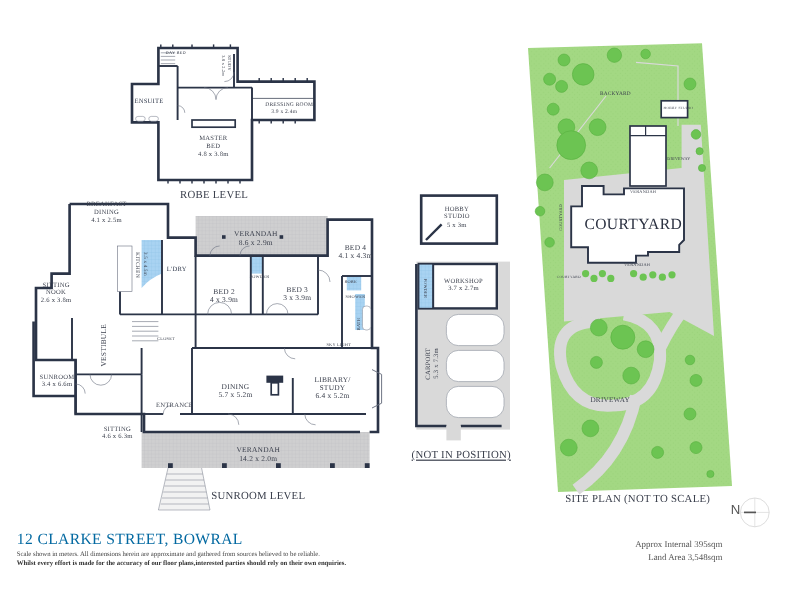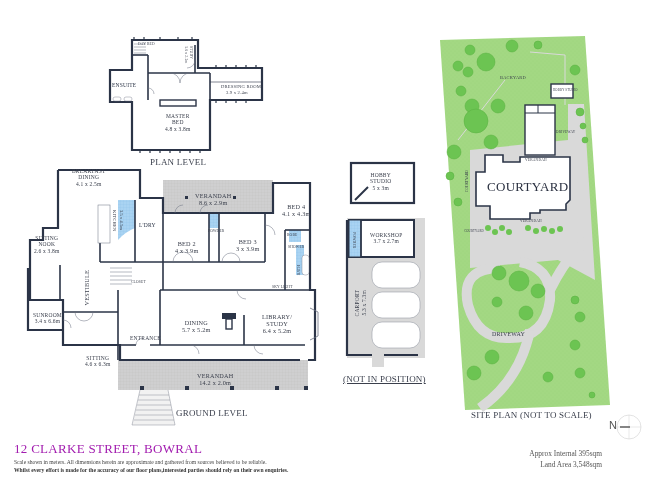--- a/index.html
+++ b/index.html
@@ -4,21 +4,21 @@
 <style>
   html,body{margin:0;padding:0;background:#fff;}
   body{width:660px;height:495px;position:relative;overflow:hidden;font-family:"DejaVu Serif",serif;color:#2a3040;}
   .abs{position:absolute;}
   .lbl{position:absolute;font-family:"Liberation Serif","DejaVu Serif",serif;font-size:5.5px;color:#3a3f4c;text-align:center;line-height:1.15;letter-spacing:0.2px;white-space:nowrap;}
   .lbl.md{font-size:6.2px;}
   .lbl.sm{font-size:3.6px;}
   .vert{writing-mode:vertical-rl;transform:rotate(180deg);}
   .vert2{writing-mode:vertical-rl;}
   .caption{position:absolute;font-family:"Liberation Serif","DejaVu Serif",serif;font-size:9px;color:#3a3f4c;letter-spacing:0.2px;white-space:nowrap;}
-  .title{position:absolute;left:14px;top:441px;font-family:"Liberation Serif","DejaVu Serif",serif;font-size:13px;color:#a21caf;letter-spacing:0.3px;}
+  .title{position:absolute;left:14px;top:441px;font-family:"Liberation Serif","DejaVu Serif",serif;font-size:13px;color:#0369a1;letter-spacing:0.3px;}
   .disc{position:absolute;left:14px;font-family:"Liberation Serif","DejaVu Serif",serif;font-size:5.6px;color:#444;white-space:nowrap;}
   .disc.b{font-weight:bold;color:#333;}
   .area{position:absolute;right:58px;font-family:"Liberation Serif","DejaVu Serif",serif;font-size:7.4px;color:#555;white-space:nowrap;}
   svg{position:absolute;left:0;top:0;}
 </style>
 </head>
 <body>
 
 <svg width="660" height="495" viewBox="0 0 660 495">
   <defs>
@@ -286,21 +286,21 @@
 <div class="lbl sm vert2" style="left:189px;top:46px;">STUDY</div>
 <div class="lbl sm vert2" style="left:184px;top:46px;">3.8 x 2.2m</div>
 <div class="lbl" style="left:112px;top:82px;color:#2b3447;">ENSUITE</div>
 <div class="lbl sm" style="left:221px;top:84px;font-size:4.6px;">DRESSING ROOM</div>
 <div class="lbl sm" style="left:226px;top:90px;font-size:4.6px;">3.9 x 2.4m</div>
 <div class="lbl" style="left:165px;top:113px;">
   <div>MASTER</div>
   <div>BED</div>
   <div>4.8 x 3.8m</div>
 </div>
-<div class="caption" style="left:150px;top:157px;">PLAN LEVEL</div>
+<div class="caption" style="left:150px;top:157px;">ROBE LEVEL</div>
 
 <div class="lbl" style="left:72px;top:168px;">
   <div>BREAKFAST</div>
   <div>DINING</div>
   <div>4.1 x 2.5m</div>
 </div>
 <div class="lbl sm vert2" style="left:112px;top:210px;font-size:4.6px;">KITCHEN</div>
 <div class="lbl sm vert2" style="left:118px;top:210px;font-size:4.2px;">3.5 x 4.5m</div>
 <div class="lbl" style="left:139px;top:222px;color:#2b3447;">L'DRY</div>
 <div class="lbl" style="left:34px;top:235px;">
@@ -346,21 +346,21 @@
   <div>3 x 3.9m</div>
 </div>
 <div class="lbl md" style="left:282px;top:203px;">
   <div>BED 4</div>
   <div>4.1 x 4.3m</div>
 </div>
 <div class="lbl sm" style="left:208px;top:229px;">POWDER</div>
 <div class="lbl sm" style="left:287px;top:233px;">ROBE</div>
 <div class="lbl sm" style="left:288px;top:245px;">SHOWER</div>
 <div class="lbl sm vert" style="left:297px;top:265px;">BATH</div>
-<div class="caption" style="left:176px;top:408px;">GROUND LEVEL</div>
+<div class="caption" style="left:176px;top:408px;">SUNROOM LEVEL</div>
 
 <div class="lbl" style="left:370px;top:172px;">
   <div>HOBBY</div>
   <div>STUDIO</div>
   <div>5 x 3m</div>
 </div>
 <div class="lbl" style="left:370px;top:232px;">
   <div>WORKSHOP</div>
   <div>3.7 x 2.7m</div>
 </div>

